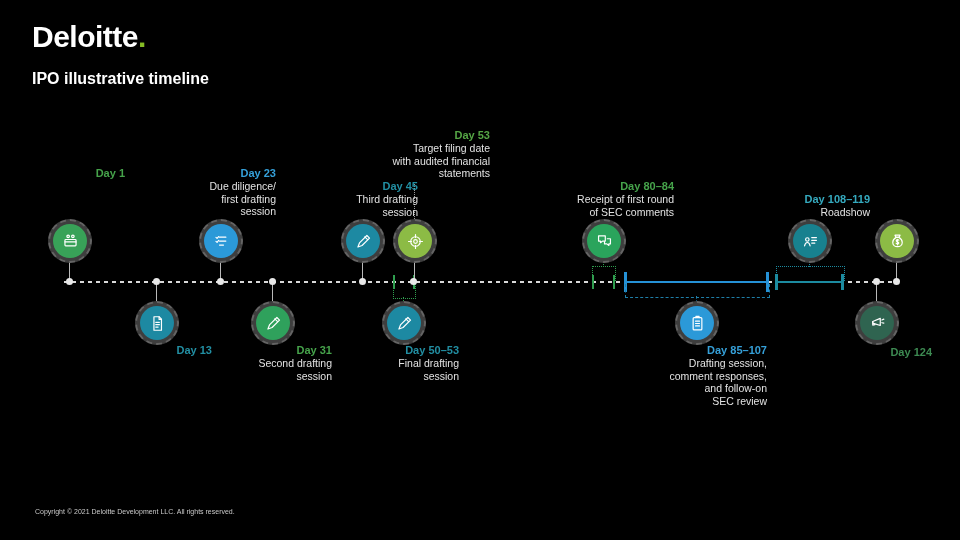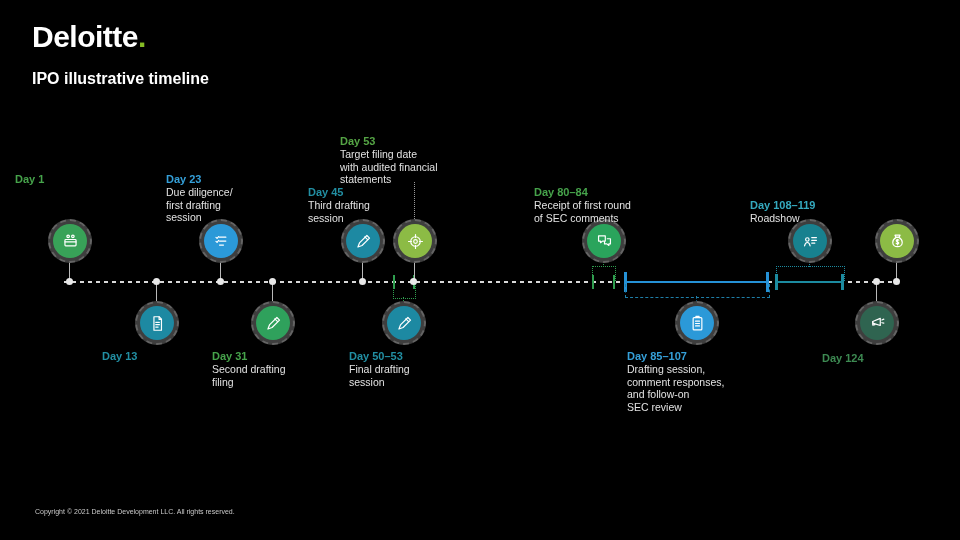--- a/index.html
+++ b/index.html
@@ -23,21 +23,21 @@
   .b-down-dash{border-left:1px dashed;border-right:1px dashed;border-bottom:1px dashed;}
   .bstem-dot{position:absolute;width:0;border-left:1px dotted;z-index:2;}
   .bstem-dash{position:absolute;width:0;border-left:1px dashed;z-index:2;}
   
   .ring{position:absolute;width:44px;height:44px;border-radius:50%;background:#3e3e3e;
         border:2px dashed #646464;box-sizing:border-box;z-index:5;}
   .fill{position:absolute;left:3px;top:3px;width:34px;height:34px;border-radius:50%;
         display:flex;align-items:center;justify-content:center;}
   .fill svg{stroke:#fff;fill:none;stroke-width:1.5;stroke-linecap:round;stroke-linejoin:round;}
   
-  .lbl{position:absolute;text-align:left;z-index:6;margin-top:6px;}
+  .lbl{position:absolute;text-align:right;z-index:6;}
   .lbl .day{font-size:11px;font-weight:bold;line-height:13px;}
   .lbl .desc{font-size:10.5px;line-height:12.6px;color:#e2e2e2;white-space:pre-line;}
   
   #footer{position:absolute;left:35px;top:508px;font-size:7px;color:#c9c9c9;}
 </style>
 </head>
 <body>
 
 <div id="stage">
 
@@ -124,21 +124,21 @@
       <svg viewBox="0 0 24 24" width="19" height="19">
         <path d="M9.5 6.5h8M9.5 11.5h8M9.5 16.5h5"></path>
         <path d="M5 6.8l1.4 1.3 2-2.4M5 11.8l1.4 1.3 2-2.4"></path>
       </svg>
     </div>
   </div>
 
   <div class="lbl" style="left:212px;top:344px;width:120px;">
     <div class="day" style="color: rgb(70, 163, 75);">Day 31</div>
     <div class="desc">Second drafting
-filing</div>
+session</div>
   </div>
   <div class="ring" style="left:251px;top:301px;">
     <div class="fill" style="background: rgb(47, 161, 92);">
       <svg viewBox="0 0 24 24" width="19" height="19">
         <path d="M5 19l1.9-5.2 9.4-9.4 3.3 3.3-9.4 9.4z"></path>
           <path d="M13.6 6.1l3.3 3.3"></path>
       </svg>
     </div>
   </div>
 

